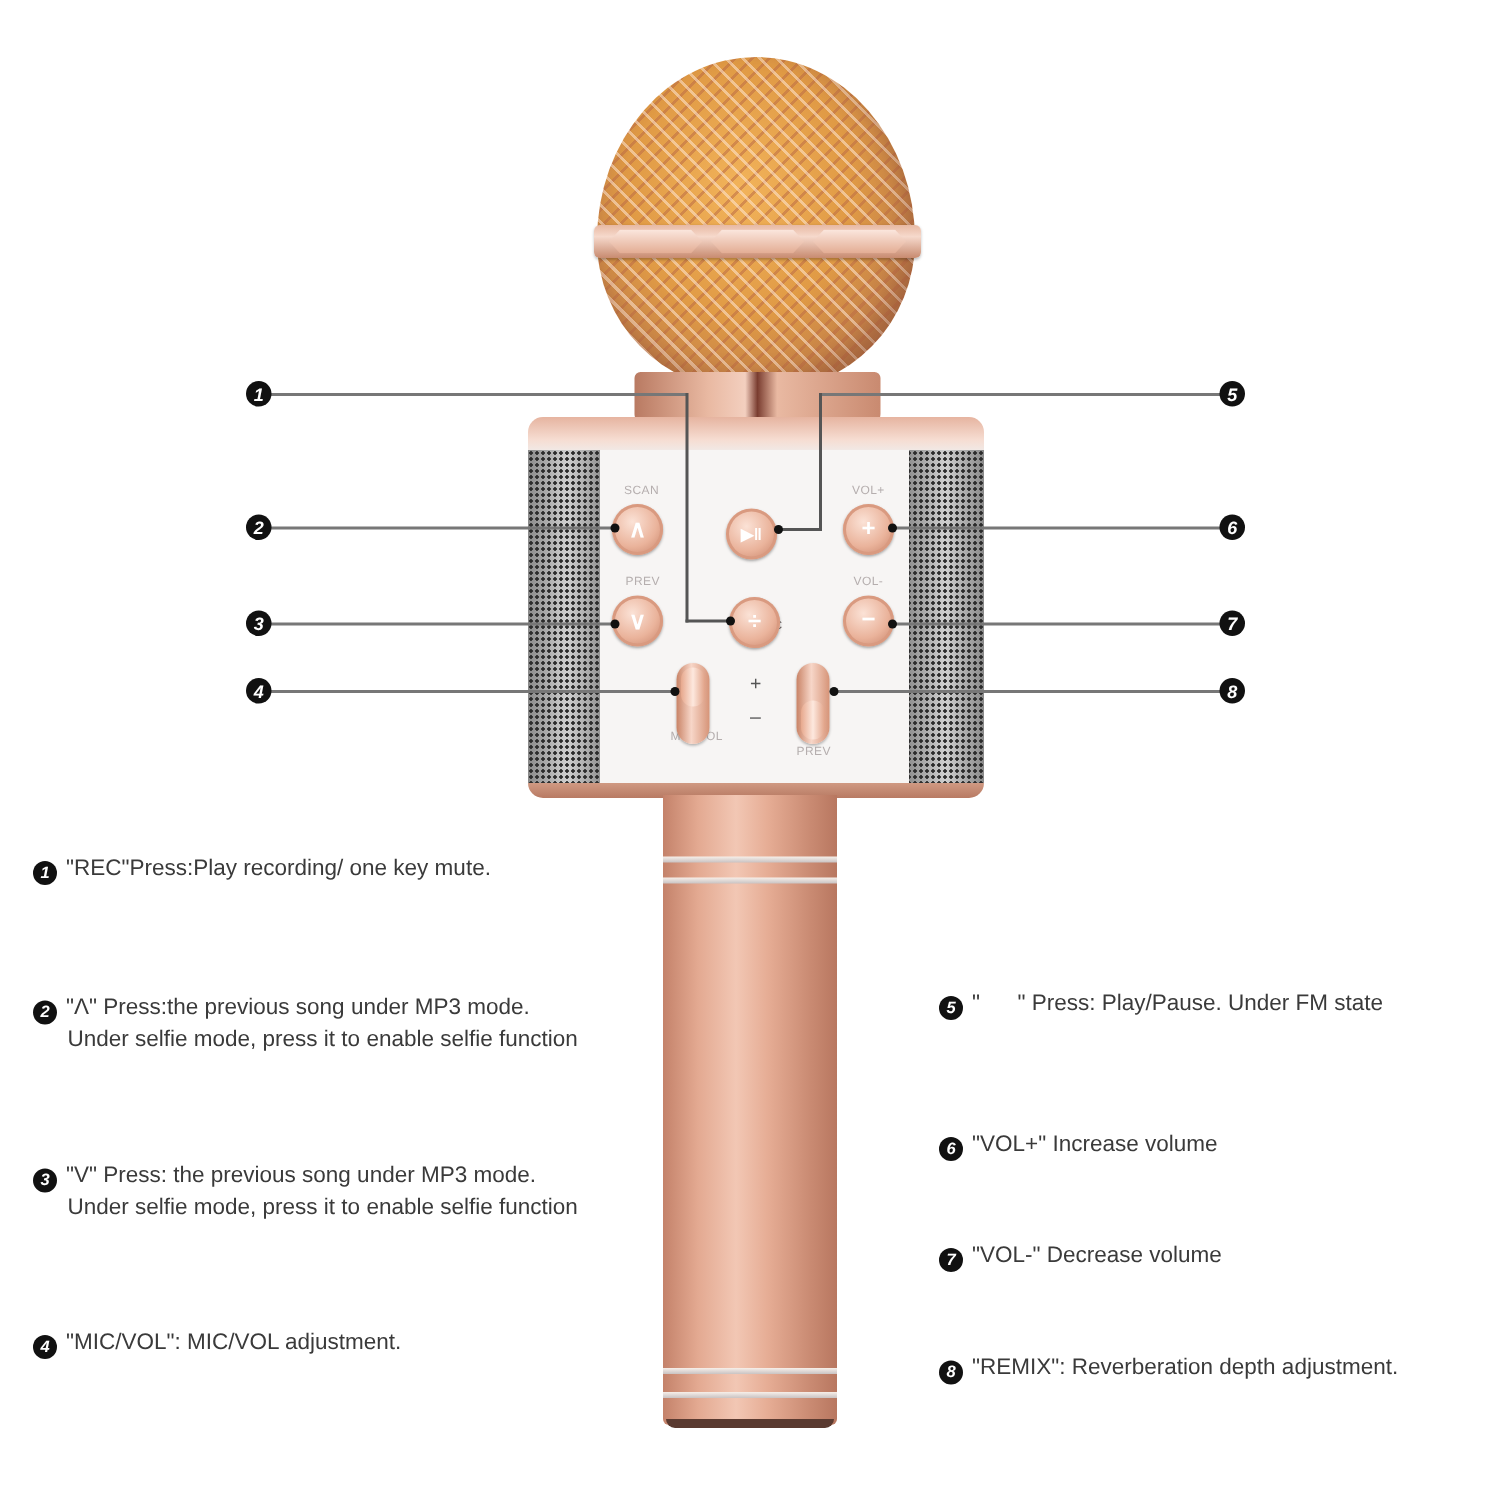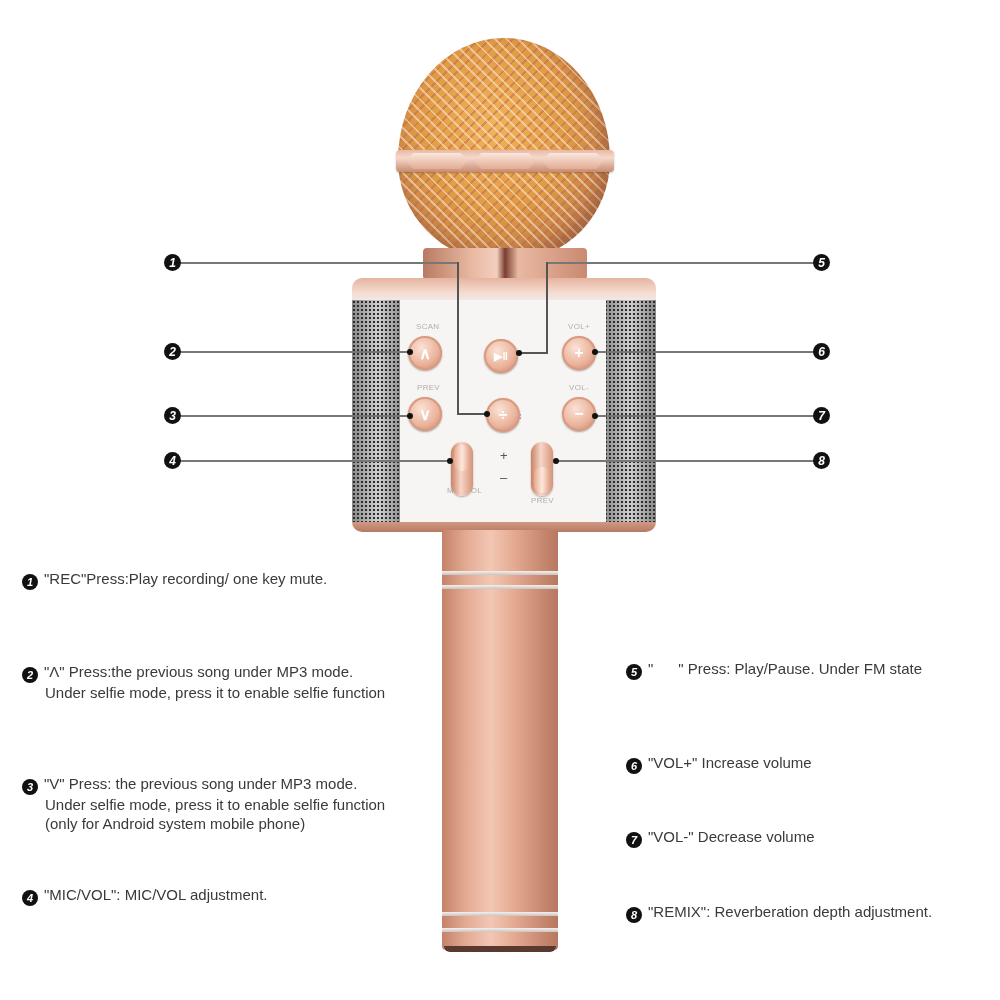--- a/index.html
+++ b/index.html
@@ -144,21 +144,20 @@
   <div class="desc" style="left:22px;top:569px">
     <span class="line"><span class="b">1</span><span>"REC"Press:Play recording/ one key mute.</span></span>
   </div>
   <div class="desc" style="left:22px;top:662px">
     <span class="line"><span class="b">2</span><span>"Λ" Press:the previous song under MP3 mode.</span></span>
     <span class="line indent">Under selfie mode, press it to enable selfie function</span>
   </div>
   <div class="desc" style="left:22px;top:774px">
     <span class="line"><span class="b">3</span><span>"V" Press: the previous song under MP3 mode.</span></span>
     <span class="line indent">Under selfie mode, press it to enable selfie function</span>
-    <span class="line indent">(only for Android system mobile phone)</span>
   </div>
   <div class="desc" style="left:22px;top:885px">
     <span class="line"><span class="b">4</span><span>"MIC/VOL": MIC/VOL adjustment.</span></span>
   </div>
 
   <div class="desc" style="left:626px;top:659px">
     <span class="line"><span class="b">5</span><span style="white-space:pre">"      " Press: Play/Pause. Under FM state</span></span>
   </div>
   <div class="desc" style="left:626px;top:753px">
     <span class="line"><span class="b">6</span><span>"VOL+" Increase volume</span></span>

